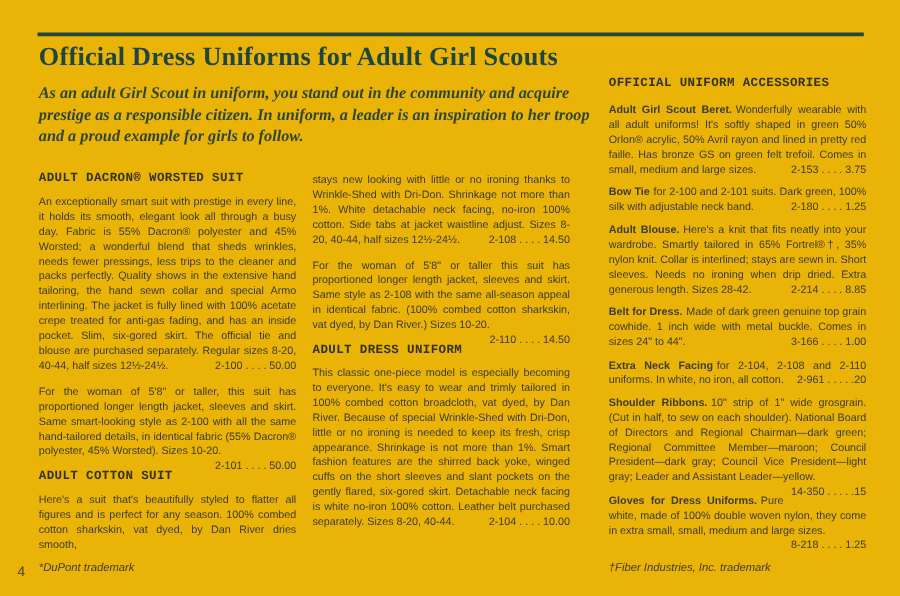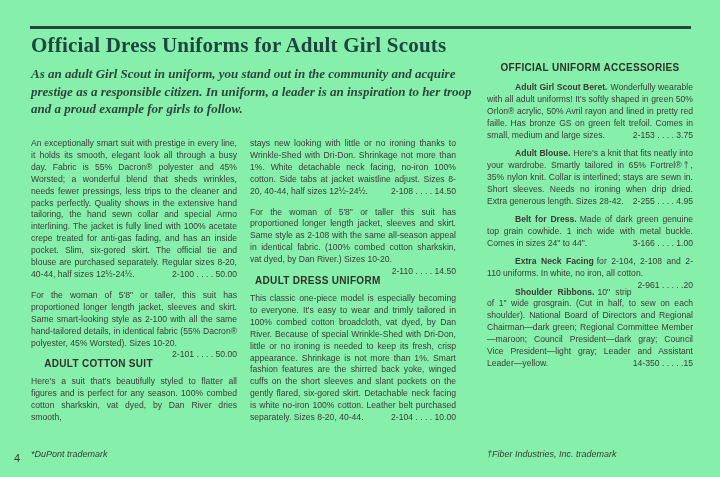--- a/index.html
+++ b/index.html
@@ -3,21 +3,21 @@
 <meta charset="utf-8">
 <style>
   html, body { margin: 0; padding: 0; }
   body {
     width: 720px; height: 477px;
     background: #f4eeda;
     font-family: "Liberation Sans", sans-serif;
     position: relative; overflow: hidden;
     color: #3d3c34;
   }
-  .page { position: absolute; inset: 0; background: #86efac; }
+  .page { position: absolute; inset: 0; background: #eab308; }
 
   .top-rule { position: absolute; left: 30px; top: 26px; width: 661px; height: 3px; background: #23463e; }
 
   .title {
     position: absolute; left: 31px; top: 33px; margin: 0;
     font-family: "Liberation Serif", serif; font-weight: bold;
     font-size: 21px; color: #1f463e; letter-spacing: 0.2px;
   }
 
   .intro {
@@ -29,30 +29,30 @@
   .col {
     position: absolute; width: 206px;
     font-size: 8.6px; line-height: 11.9px;
     text-align: justify; color: #3d3c34;
   }
   .col-left  { left: 31px;  top: 138px; }
   .col-mid   { left: 250px; top: 138px; }
   .col-right { left: 487px; top: 62px;  }
 
   .sec-h {
-    margin: 0 0 6px 0; text-align: center;
-    font-size: 10px; font-weight: bold; letter-spacing: 0.3px; color: #32312a;
+    margin: 0 0 6px 0; text-align: left;
+    font-size: 10px; font-weight: bold; letter-spacing: 0.3px; color: #32312a; font-family: Liberation Mono, monospace;
   }
   .sec-h.spaced { }
 
   .col p { margin: 0 0 9px 0; }
   .price { float: right; font-weight: normal; padding-left: 6px; white-space: nowrap; }
 
   .acc { margin-bottom: 6.5px; }
-  .acc .lead { font-weight: bold; margin-right: 3px; margin-left: 28px; }
+  .acc .lead { font-weight: bold; margin-right: 3px; }
 
   .foot {
     position: absolute; top: 449px; margin: 0;
     font-size: 9px; font-style: italic; color: #3d3c34;
   }
   .foot-left  { left: 31px; }
   .foot-right { left: 487px; }
 
   .page-num {
     position: absolute; left: 14px; top: 452px;
@@ -64,20 +64,21 @@
 
 <div class="page">
 
   <div class="top-rule"></div>
 
   <h1 class="title">Official Dress Uniforms for Adult Girl Scouts</h1>
 
   <p class="intro">As an adult Girl Scout in uniform, you stand out in the community and acquire prestige as a responsible citizen. In uniform, a leader is an inspiration to her troop and a proud example for girls to follow.</p>
 
   <div class="col col-left">
+    <h3 class="sec-h">ADULT DACRON® WORSTED SUIT</h3>
     <p>
       <span>An exceptionally smart suit with prestige in every line, it holds its smooth, elegant look all through a busy day. Fabric is 55% Dacron® polyester and 45% Worsted; a wonderful blend that sheds wrinkles, needs fewer pressings, less trips to the cleaner and packs perfectly. Quality shows in the extensive hand tailoring, the hand sewn collar and special Armo interlining. The jacket is fully lined with 100% acetate crepe treated for anti-gas fading, and has an inside pocket. Slim, six-gored skirt. The official tie and blouse are purchased separately. Regular sizes 8-20, 40-44, half sizes 12½-24½.</span>
       <span class="price">2-100 . . . . 50.00</span>
     </p>
     <p>
       <span>For the woman of 5'8" or taller, this suit has proportioned longer length jacket, sleeves and skirt. Same smart-looking style as 2-100 with all the same hand-tailored details, in identical fabric (55% Dacron® polyester, 45% Worsted). Sizes 10-20.</span>
       <span class="price">2-101 . . . . 50.00</span>
     </p>
     <h3 class="sec-h spaced">ADULT COTTON SUIT</h3>
     <p>
@@ -102,40 +103,48 @@
   </div>
 
   <div class="col col-right">
     <h3 class="sec-h" style="margin-bottom:8px;">OFFICIAL UNIFORM ACCESSORIES</h3>
 
     <div class="acc">
       <span class="lead">Adult Girl Scout Beret.</span><span>Wonderfully wearable with all adult uniforms! It's softly shaped in green 50% Orlon® acrylic, 50% Avril rayon and lined in pretty red faille. Has bronze GS on green felt trefoil. Comes in small, medium and large sizes.</span>
       <span class="price">2-153 . . . . 3.75</span>
     </div>
 
+    <div class="acc">
+      <span class="lead">Bow Tie</span><span>for 2-100 and 2-101 suits. Dark green, 100% silk with adjustable neck band.</span>
+      <span class="price">2-180 . . . . 1.25</span>
+    </div>
 
     <div class="acc">
       <span class="lead">Adult Blouse.</span><span>Here's a knit that fits neatly into your wardrobe. Smartly tailored in 65% Fortrel®†, 35% nylon knit. Collar is interlined; stays are sewn in. Short sleeves. Needs no ironing when drip dried. Extra generous length. Sizes 28-42.</span>
-      <span class="price">2-255 . . . . 4.95</span>
+      <span class="price">2-214 . . . . 8.85</span>
     </div>
 
     <div class="acc">
       <span class="lead">Belt for Dress.</span><span>Made of dark green genuine top grain cowhide. 1 inch wide with metal buckle. Comes in sizes 24" to 44".</span>
       <span class="price">3-166 . . . . 1.00</span>
     </div>
 
     <div class="acc">
       <span class="lead">Extra Neck Facing</span><span>for 2-104, 2-108 and 2-110 uniforms. In white, no iron, all cotton.</span>
       <span class="price">2-961 . . . . .20</span>
     </div>
 
     <div class="acc">
       <span class="lead">Shoulder Ribbons.</span><span>10" strip of 1" wide grosgrain. (Cut in half, to sew on each shoulder). National Board of Directors and Regional Chairman—dark green; Regional Committee Member—maroon; Council President—dark gray; Council Vice President—light gray; Leader and Assistant Leader—yellow.</span>
       <span class="price">14-350 . . . . .15</span>
     </div>
 
+    <div class="acc">
+      <span class="lead">Gloves for Dress Uniforms.</span><span>Pure white, made of 100% double woven nylon, they come in extra small, small, medium and large sizes.</span>
+      <span class="price">8-218 . . . . 1.25</span>
+    </div>
   </div>
 
   <p class="foot foot-left">*DuPont trademark</p>
   <p class="foot foot-right">†Fiber Industries, Inc. trademark</p>
   <div class="page-num">4</div>
 
 </div>
 
 </body></html>

